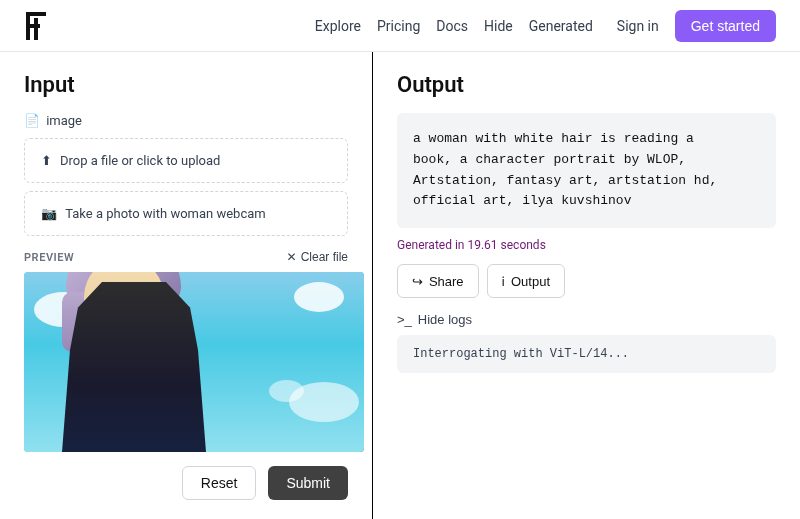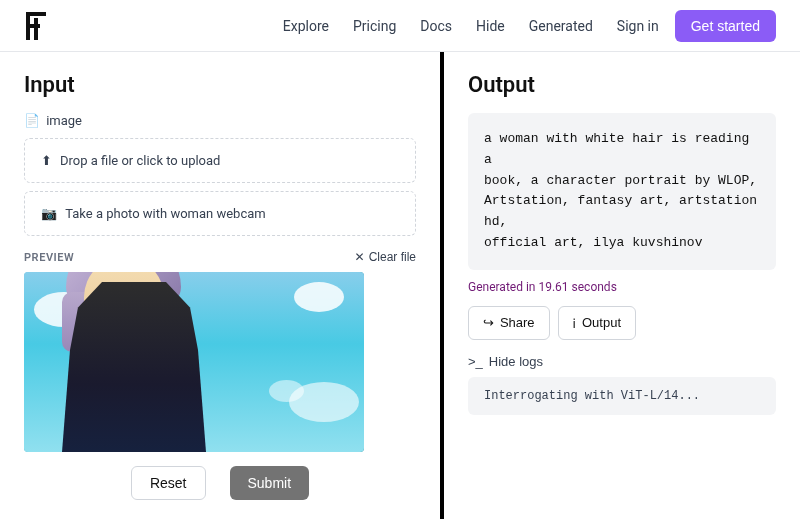--- a/index.html
+++ b/index.html
@@ -23,21 +23,21 @@
       align-items: center;
       margin-right: auto;
     }
     .nav-logo svg {
       width: 32px;
       height: 32px;
     }
     .nav-links {
       display: flex;
       align-items: center;
-      gap: 24px;
+      gap: 16px;
       margin-right: 24px;
     }
     .nav-links a {
       text-decoration: none;
       color: #374151;
       font-size: 14px;
     }
     .nav-signin {
       text-decoration: none;
       color: #374151;
@@ -56,23 +56,23 @@
     }
 
     
     .main {
       display: flex;
       height: calc(519px - 52px);
     }
 
     
     .left-panel {
-      width: 444px;
+      width: 373px;
       padding: 20px 24px;
-      border-right: 4px solid #000000;
+      border-right: 1px solid #000000;
       overflow-y: auto;
     }
     .panel-title {
       font-size: 22px;
       font-weight: 600;
       margin-bottom: 16px;
     }
     .input-label {
       display: flex;
       align-items: center;
@@ -198,38 +198,38 @@
       left: 132px;
       width: 28px;
       height: 55px;
       background: linear-gradient(180deg, #b8a8cc 0%, #9888b8 100%);
       border-radius: 5px 10px 10px 15px;
     }
 
     
     .action-buttons {
       display: flex;
-      justify-content: center;
-      gap: 24px;
+      justify-content: flex-end;
+      gap: 12px;
       margin-top: 14px;
     }
     .reset-btn {
       padding: 8px 18px;
       border: 1.5px solid #d1d5db;
       border-radius: 6px;
       background: #fff;
       font-size: 14px;
       cursor: pointer;
       color: #111;
     }
     .submit-btn {
       padding: 8px 18px;
       border: none;
       border-radius: 6px;
-      background: #737373;
+      background: #404040;
       color: #fff;
       font-size: 14px;
       cursor: pointer;
       font-weight: 500;
     }
 
     
     .right-panel {
       flex: 1;
       padding: 20px 24px;

